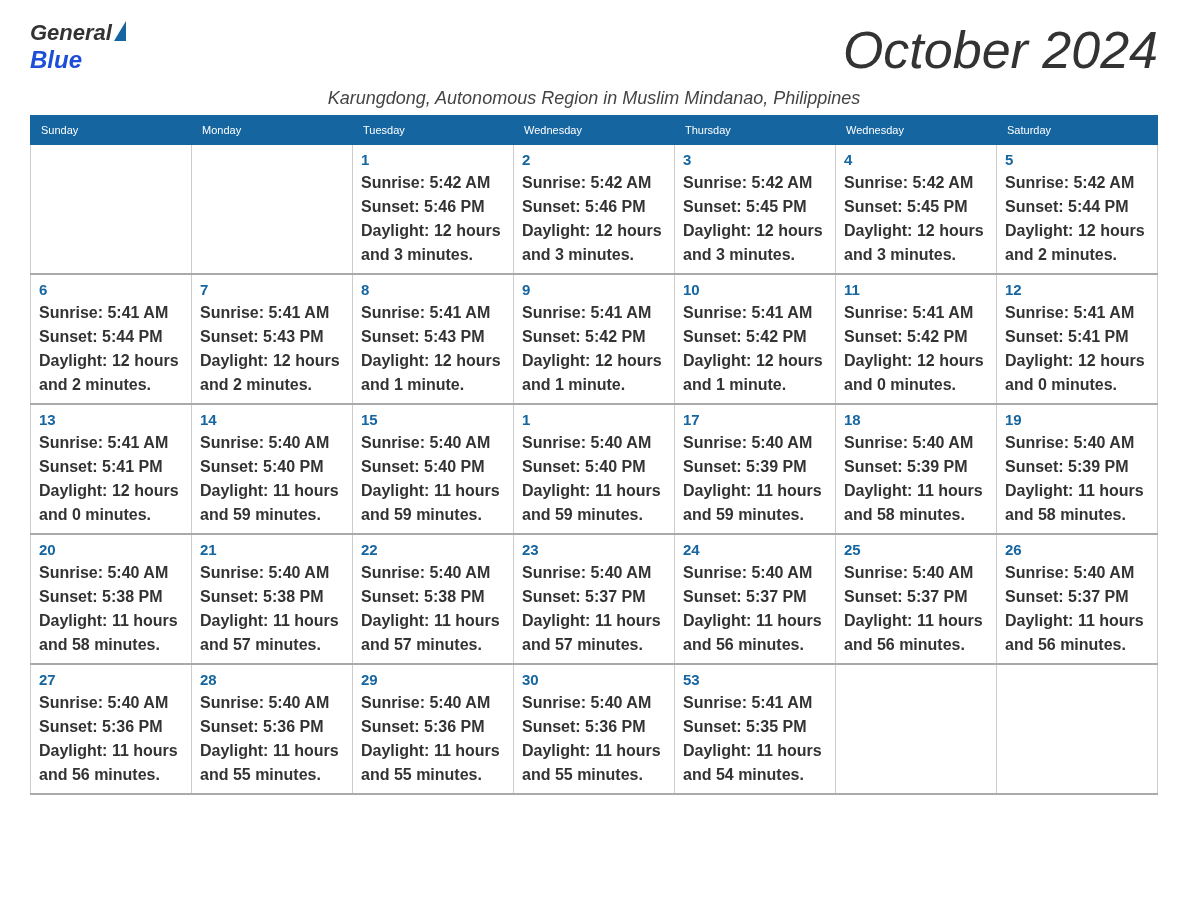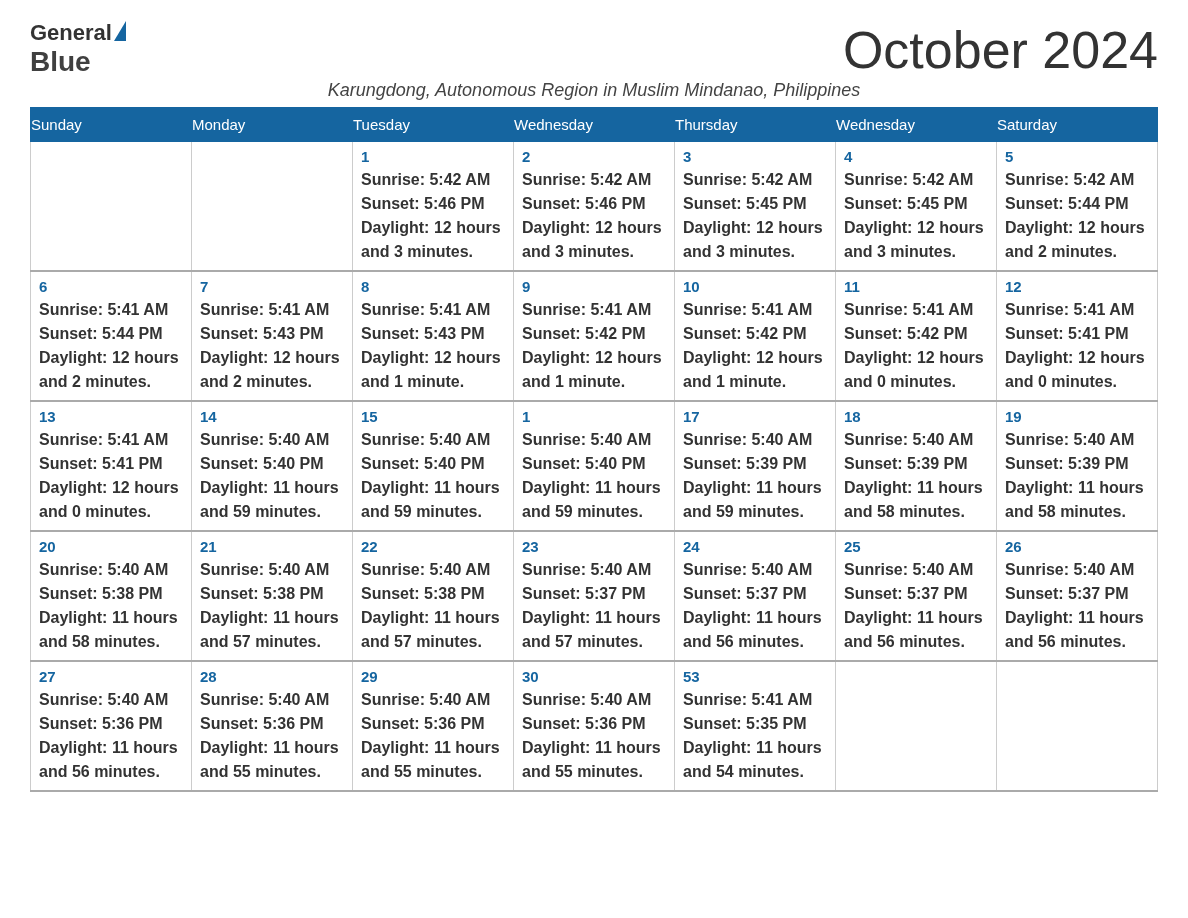--- a/index.html
+++ b/index.html
@@ -7,30 +7,32 @@
       font-family: Arial, sans-serif;
       background: #ffffff;
       padding: 20px 30px;
       width: 1188px;
       min-height: 918px;
     }
     .header-row {
       display: flex;
       justify-content: space-between;
       align-items: flex-start;
+      margin-bottom: 8px;
+      font-style: italic;
     }
     .logo-text-general {
       font-size: 22px;
       font-weight: bold;
       color: #333;
     }
     .logo-text-blue {
-      font-size: 28px;
+      font-size: 24px;
       font-weight: bold;
-      color: #404040;
+      color: #1d4ed8;
       text-align: center;
     }
     .logo-triangle {
       width: 0;
       height: 0;
       border-left: 12px solid transparent;
       border-bottom: 20px solid #1565a0;
       margin-left: 2px;
       margin-top: -4px;
     }
@@ -56,23 +58,23 @@
       font-style: italic;
     }
     .calendar {
       width: 100%;
       border-collapse: collapse;
       border: 1px solid #ccc;
     }
     .calendar thead tr th {
       background-color: #1565a0;
       color: #ffffff;
-      padding: 8px 0;
+      padding: 8px 10px;
       text-align: left;
-      font-size: 15px;
+      font-size: 11px;
       font-weight: normal;
       border: 1px solid #1565a0;
     }
     .calendar tbody tr td {
       vertical-align: top;
       border: 1px solid #ccc;
       padding: 6px 8px;
       width: 14.28%;
       min-height: 90px;
     }

